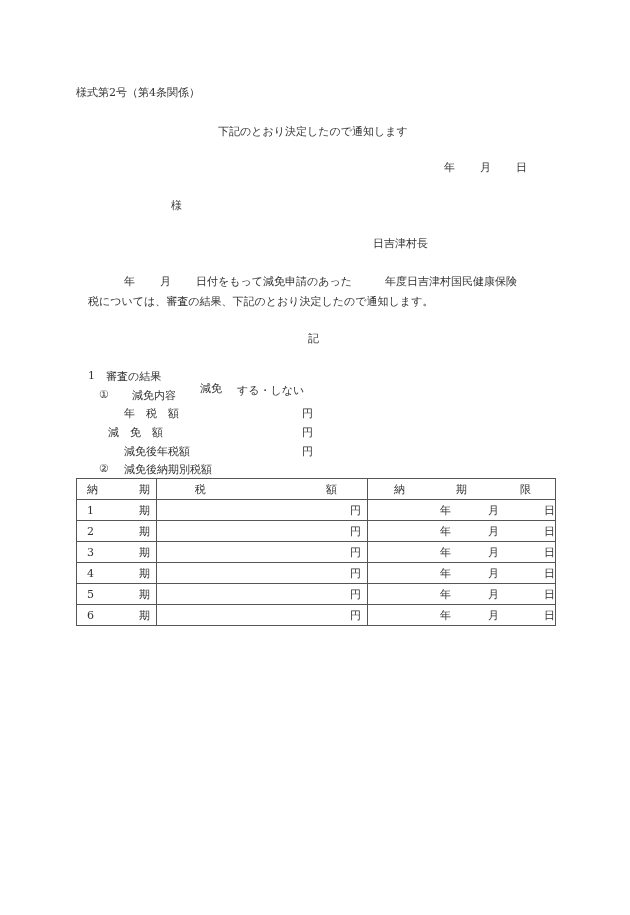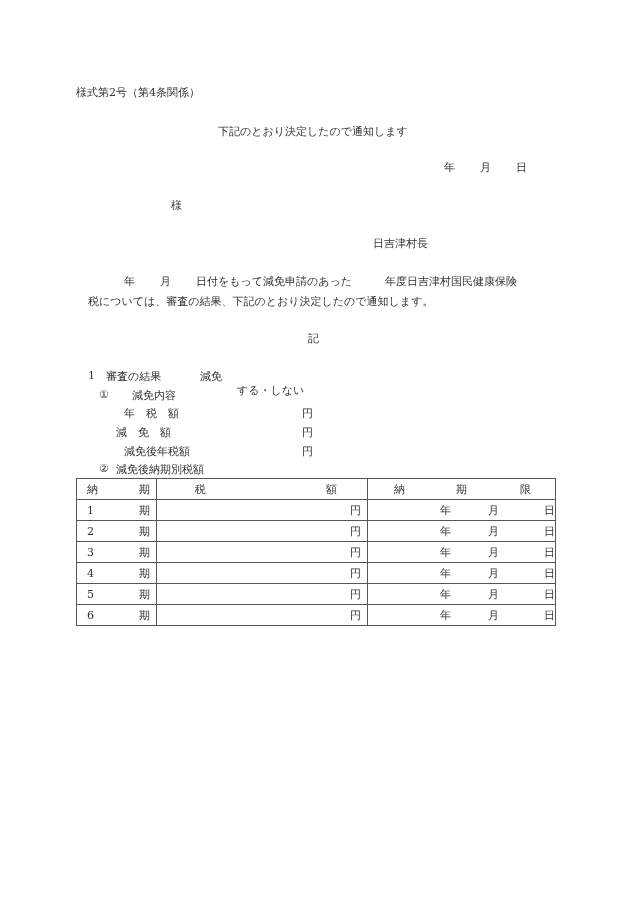--- a/index.html
+++ b/index.html
@@ -45,38 +45,38 @@
     <span class="abs" style="left:196px;top:274px;font-family:Liberation Mono, monospace;">日付をもって減免申請のあった</span>
     <span class="abs" style="left:385px;top:274px;">年度日吉津村国民健康保険</span>
     <span class="abs" style="left:88px;top:294px;">税については、審査の結果、下記のとおり決定したので通知します。</span>
   </div>
 
   <div class="abs" style="left:308px;top:331px;">記</div>
 
   <div>
     <span class="abs" style="left:88px;top:369px;">1</span>
     <span class="abs" style="left:106px;top:369px;">審査の結果</span>
-    <span class="abs" style="left:200px;top:369px;">減免</span>
+    <span class="abs" style="left:200px;top:381px;">減免</span>
     <span class="abs" style="left:237px;top:383px;">する・しない</span>
   </div>
 
   <div>
     <span class="abs" style="left:99px;top:388px;">①</span>
     <span class="abs" style="left:132px;top:388px;">減免内容</span>
     <span class="abs" style="left:124px;top:406px;">年　税　額</span>
     <span class="abs" style="left:302px;top:406px;">円</span>
-    <span class="abs" style="left:116px;top:425px;">減　免　額</span>
+    <span class="abs" style="left:108px;top:425px;">減　免　額</span>
     <span class="abs" style="left:302px;top:425px;">円</span>
     <span class="abs" style="left:124px;top:444px;">減免後年税額</span>
     <span class="abs" style="left:302px;top:444px;">円</span>
   </div>
 
   <div>
     <span class="abs" style="left:99px;top:462px;">②</span>
-    <span class="abs" style="left:116px;top:462px;">減免後納期別税額</span>
+    <span class="abs" style="left:124px;top:462px;">減免後納期別税額</span>
   </div>
 
   <table class="periods">
     <tbody>
         <tr>
       <th class="c1">
             <div class="cell-flex">
               <span style="padding-left:10px;width:52px;text-align:left;">納</span>
               <span>期</span>
             </div>

